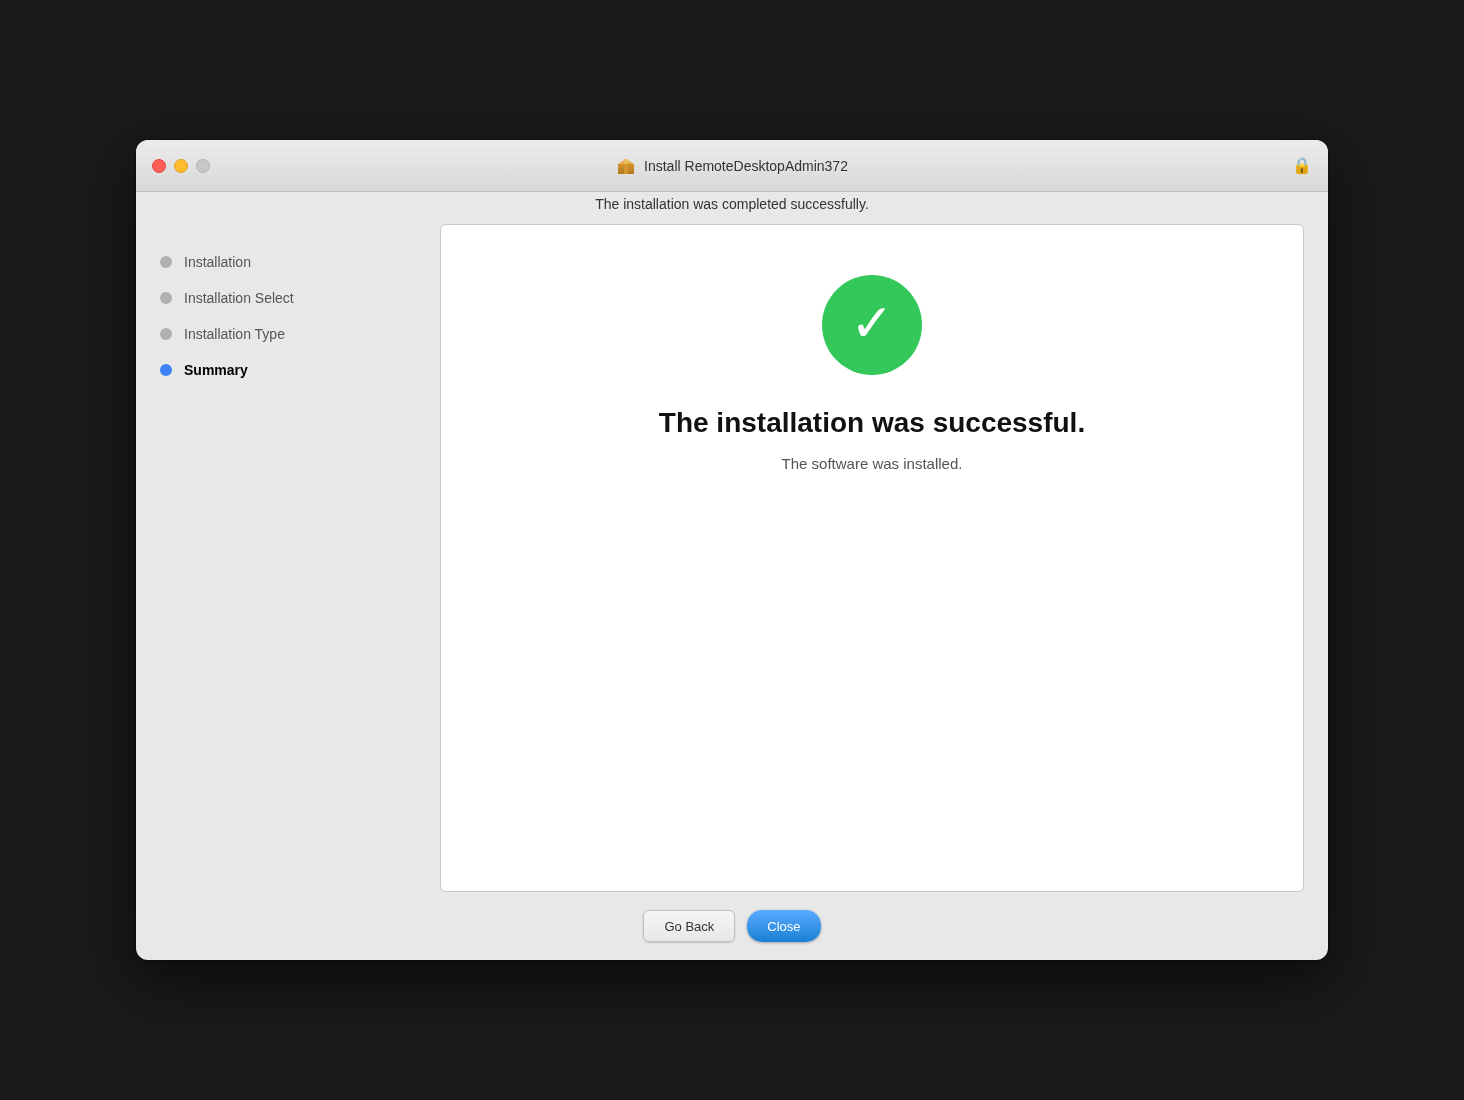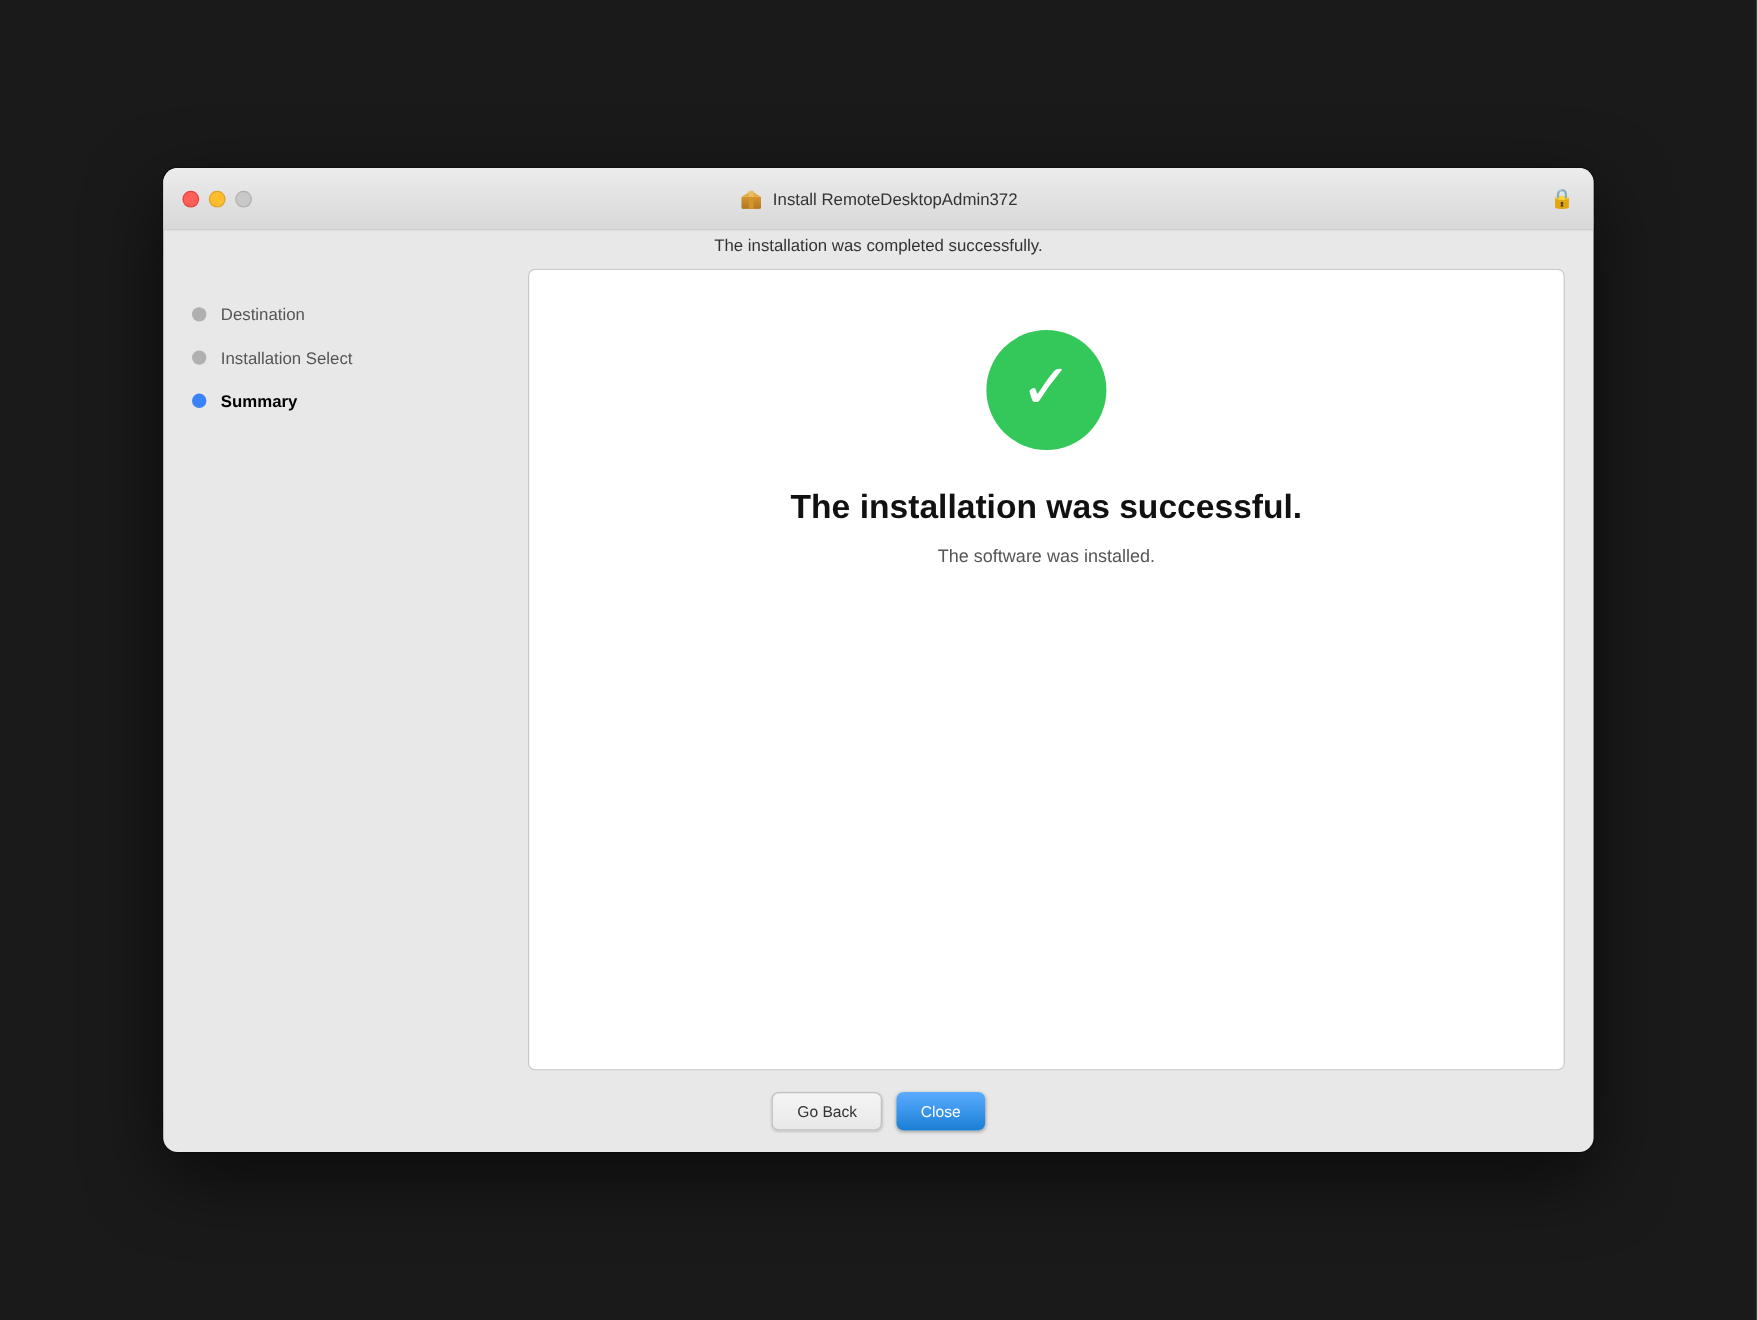--- a/index.html
+++ b/index.html
@@ -212,20 +212,21 @@
       background: linear-gradient(180deg, #f5f5f5 0%, #e8e8e8 100%);
       border: 1px solid #c0c0c0;
       color: #333;
       box-shadow: 0 1px 2px rgba(0,0,0,0.15);
     }
 
     .btn-primary {
       background: linear-gradient(180deg, #5aabff 0%, #1a7fd4 100%);
       color: white;
       box-shadow: 0 1px 3px rgba(0,0,0,0.3);
+      border-radius: 15px;
     }
 
     
     .pkg-icon {
       display: inline-block;
       width: 20px;
       height: 20px;
     }
   </style>
 </head>
@@ -260,25 +261,29 @@
 
   <div class="window-body">
 
     <div class="top-message">The installation was completed successfully.</div>
 
     <div class="content-area">
 
       <div class="sidebar">
         <div class="sidebar-item">
           <div class="sidebar-dot"></div>
-          <span>Destination</span>
+          <span>Installation</span>
         </div>
         <div class="sidebar-item">
           <div class="sidebar-dot"></div>
           <span>Installation Select</span>
+        </div>
+        <div class="sidebar-item">
+          <div class="sidebar-dot"></div>
+          <span>Installation Type</span>
         </div>
         <div class="sidebar-item active">
           <div class="sidebar-dot active"></div>
           <span>Summary</span>
         </div>
       </div>
 
       <div class="main-panel">
         <div class="success-icon-circle">
           <span class="checkmark">✓</span>

